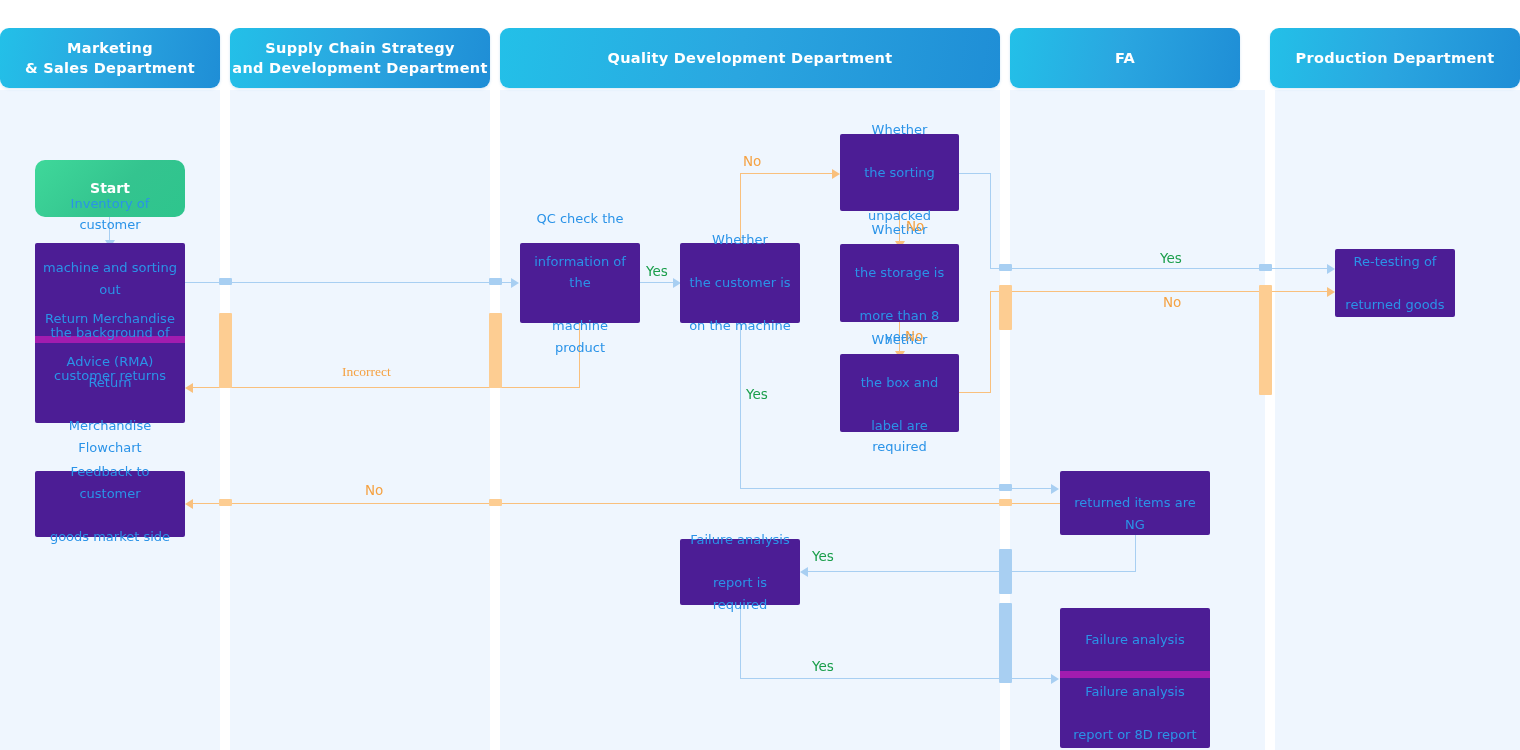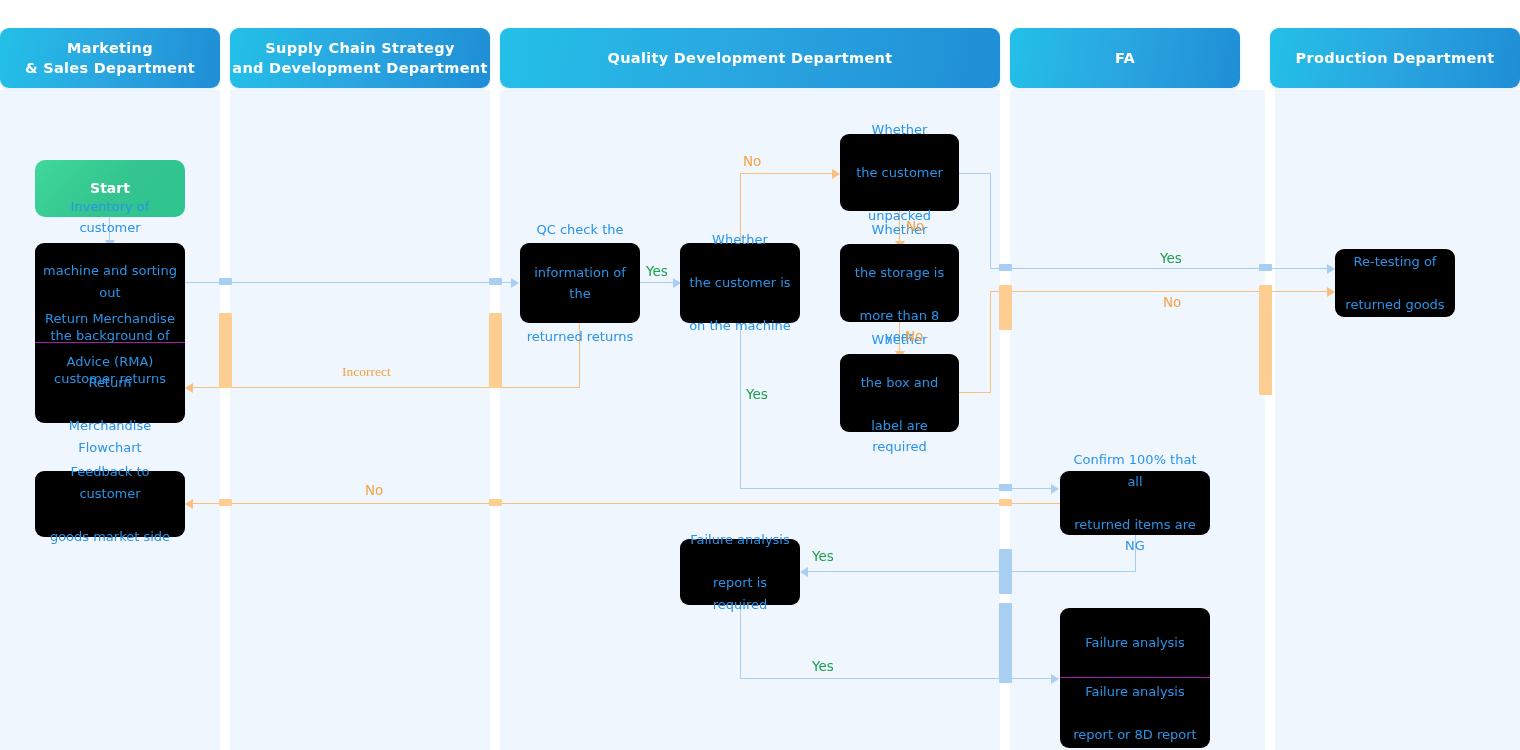--- a/index.html
+++ b/index.html
@@ -17,36 +17,36 @@
     position:absolute;top:0;height:60px;border-radius:9px;
     background:linear-gradient(100deg,#23c0e8 0%,#2aa6e0 48%,#1f8ed6 100%);
     color:#ffffff;display:flex;align-items:center;justify-content:center;
     text-align:center;font-weight:bold;font-size:14.5px;line-height:20px;
     letter-spacing:.3px;
     box-shadow:0 1px 3px rgba(30,120,200,.18);
   }
 
   
   .node{
-    position:absolute;background:#000000;border-radius:9px;
+    position:absolute;background:#4c1d95;border-radius:2px;
     color:#2a93e8;font-size:13px;line-height:21.5px;text-align:center;
     display:flex;align-items:center;justify-content:center;
     padding:4px 6px;box-sizing:border-box;
   }
   .node span{display:block;width:100%;}
   .node.start{
     background:linear-gradient(135deg,#3fd89a 0%,#34c48f 55%,#2ec58d 100%);
     color:#ffffff;font-size:14px;font-weight:bold;border-radius:10px;
   }
   .node.stacked{flex-direction:column;justify-content:flex-start;padding:0;}
   .node .seg{
     width:100%;padding:9px 8px;box-sizing:border-box;
     display:flex;align-items:center;justify-content:center;
   }
-  .node .seg.top{border-bottom:1px solid #a21caf;}
+  .node .seg.top{border-bottom:7px solid #a21caf;}
 
   
   .ln{position:absolute;}
   .hb{height:1.4px;background:#a8cff2;}      
   .vb{width:1.4px;background:#a8cff2;}       
   .ho{height:1.4px;background:#f9c07d;}      
   .vo{width:1.4px;background:#f9c07d;}       
 
   
   .chip{position:absolute;background:#a8cff2;}
@@ -188,36 +188,36 @@
     <span>
       <span>Feedback to customer</span><br>
       <span>goods market side</span>
     </span>
   </div>
 
   <div class="node" style="left:520px;top:215px;width:120px;height:80px;">
     <span>
       <span>QC check the</span><br>
       <span>information of the</span><br>
-      <span>returned returns</span>
+      <span>machine product</span>
     </span>
   </div>
 
   <div class="node" style="left:680px;top:215px;width:120px;height:80px;">
     <span>
       <span>Whether</span><br>
       <span>the customer is</span><br>
       <span>on the machine</span>
     </span>
   </div>
 
   <div class="node" style="left:840px;top:106px;width:119px;height:77px;">
     <span>
       <span>Whether</span><br>
-      <span>the customer</span><br>
+      <span>the sorting</span><br>
       <span>unpacked</span>
     </span>
   </div>
 
   <div class="node" style="left:840px;top:216px;width:119px;height:78px;">
     <span>
       <span>Whether</span><br>
       <span>the storage is</span><br>
       <span>more than 8 year</span>
     </span>
@@ -226,21 +226,21 @@
   <div class="node" style="left:840px;top:326px;width:119px;height:78px;">
     <span>
       <span>Whether</span><br>
       <span>the box and</span><br>
       <span>label are required</span>
     </span>
   </div>
 
   <div class="node" style="left:1060px;top:443px;width:150px;height:64px;">
     <span>
-      <span>Confirm 100% that all</span><br>
+      <br>
       <span>returned items are NG</span>
     </span>
   </div>
 
   <div class="node" style="left:680px;top:511px;width:120px;height:66px;">
     <span>
       <span>Failure analysis</span><br>
       <span>report is required</span>
     </span>
   </div>

